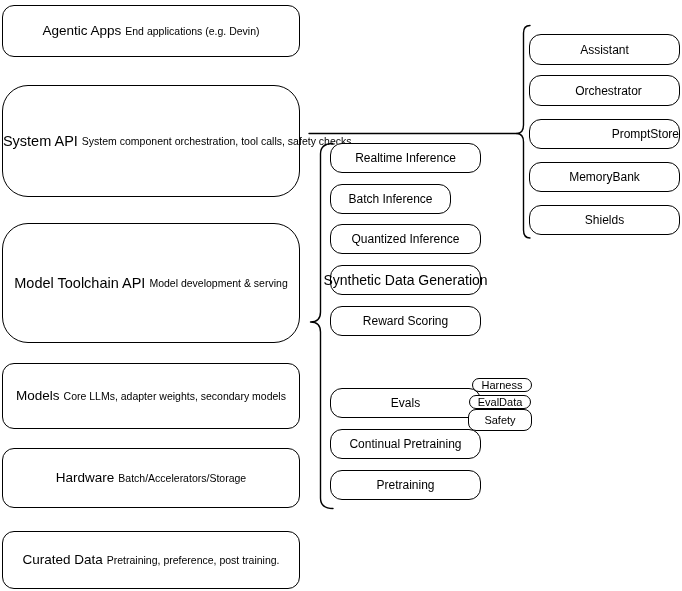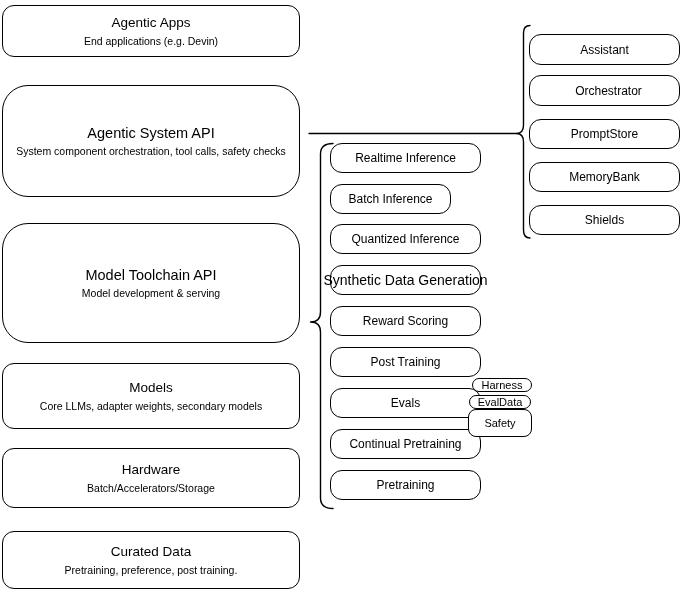--- a/index.html
+++ b/index.html
@@ -25,21 +25,21 @@
     stroke: var(--stroke);
     stroke-width: 1.4;
     stroke-linecap: round;
     stroke-linejoin: round;
   }
   .node {
     position: absolute;
     border: 1.5px solid var(--stroke);
     background: var(--fill);
     display: flex;
-    flex-direction: column;
+    flex-direction: row;
     align-items: center;
     justify-content: center;
     text-align: center;
   }
   .stack-node { border-radius: 12px; gap: 4px; padding: 2px 8px; }
   .stack-node.big { border-radius: 26px; text-align: right; }
   .stack-title { font-size: 13.5px; line-height: 1.15; white-space: nowrap; }
   .stack-node.big .stack-title { font-size: 14.5px; }
   .stack-sub { font-size: 10.5px; line-height: 1.15; white-space: nowrap; }
   .svc-node, .comp-node {
@@ -110,50 +110,47 @@
   </div>
   <div class="node svc-node" style="left:330px; top:224px; width:151px; height:30px;">
     <span>Quantized Inference</span>
   </div>
   <div class="node svc-node" style="left:330px; top:265px; width:151px; height:30px; font-size:14px;">
     <span>Synthetic Data Generation</span>
   </div>
   <div class="node svc-node" style="left:330px; top:306px; width:151px; height:30px;">
     <span>Reward Scoring</span>
   </div>
-  <div class="node svc-node" style="left:330px; top:347px; width:151px; height:30px;">
-    <span>Post Training</span>
-  </div>
   <div class="node svc-node" style="left:330px; top:388px; width:151px; height:30px;">
     <span>Evals</span>
   </div>
   <div class="node svc-node" style="left:330px; top:429px; width:151px; height:30px;">
     <span>Continual Pretraining</span>
   </div>
   <div class="node svc-node" style="left:330px; top:470px; width:151px; height:30px;">
     <span>Pretraining</span>
   </div>
 
   <div class="tag-node" style="left:472px; top:378px; width:60px; height:14px;">
     <span>Harness</span>
   </div>
   <div class="tag-node" style="left:469px; top:395px; width:62px; height:14px;">
     <span>EvalData</span>
   </div>
-  <div class="tag-node" style="left:468px; top:409px; width:64px; height:28px;">
+  <div class="tag-node" style="left:468px; top:409px; width:64px; height:22px;">
     <span>Safety</span>
   </div>
 
   <div class="node comp-node" style="left:529px; top:34px; width:151px; height:31px;">
     <span>Assistant</span>
   </div>
   <div class="node comp-node" style="left:529px; top:75px; width:151px; height:31px;padding-left:8px;">
     <span>Orchestrator</span>
   </div>
-  <div class="node comp-node" style="left:529px; top:119px; width:151px; height:30px;">
+  <div class="node comp-node" style="left:529px; top:119px; width:151px; height:30px;justify-content:flex-end;">
     <span>PromptStore</span>
   </div>
   <div class="node comp-node" style="left:529px; top:162px; width:151px; height:30px;">
     <span>MemoryBank</span>
   </div>
   <div class="node comp-node" style="left:529px; top:205px; width:151px; height:30px;">
     <span>Shields</span>
   </div>
 
 </div>

